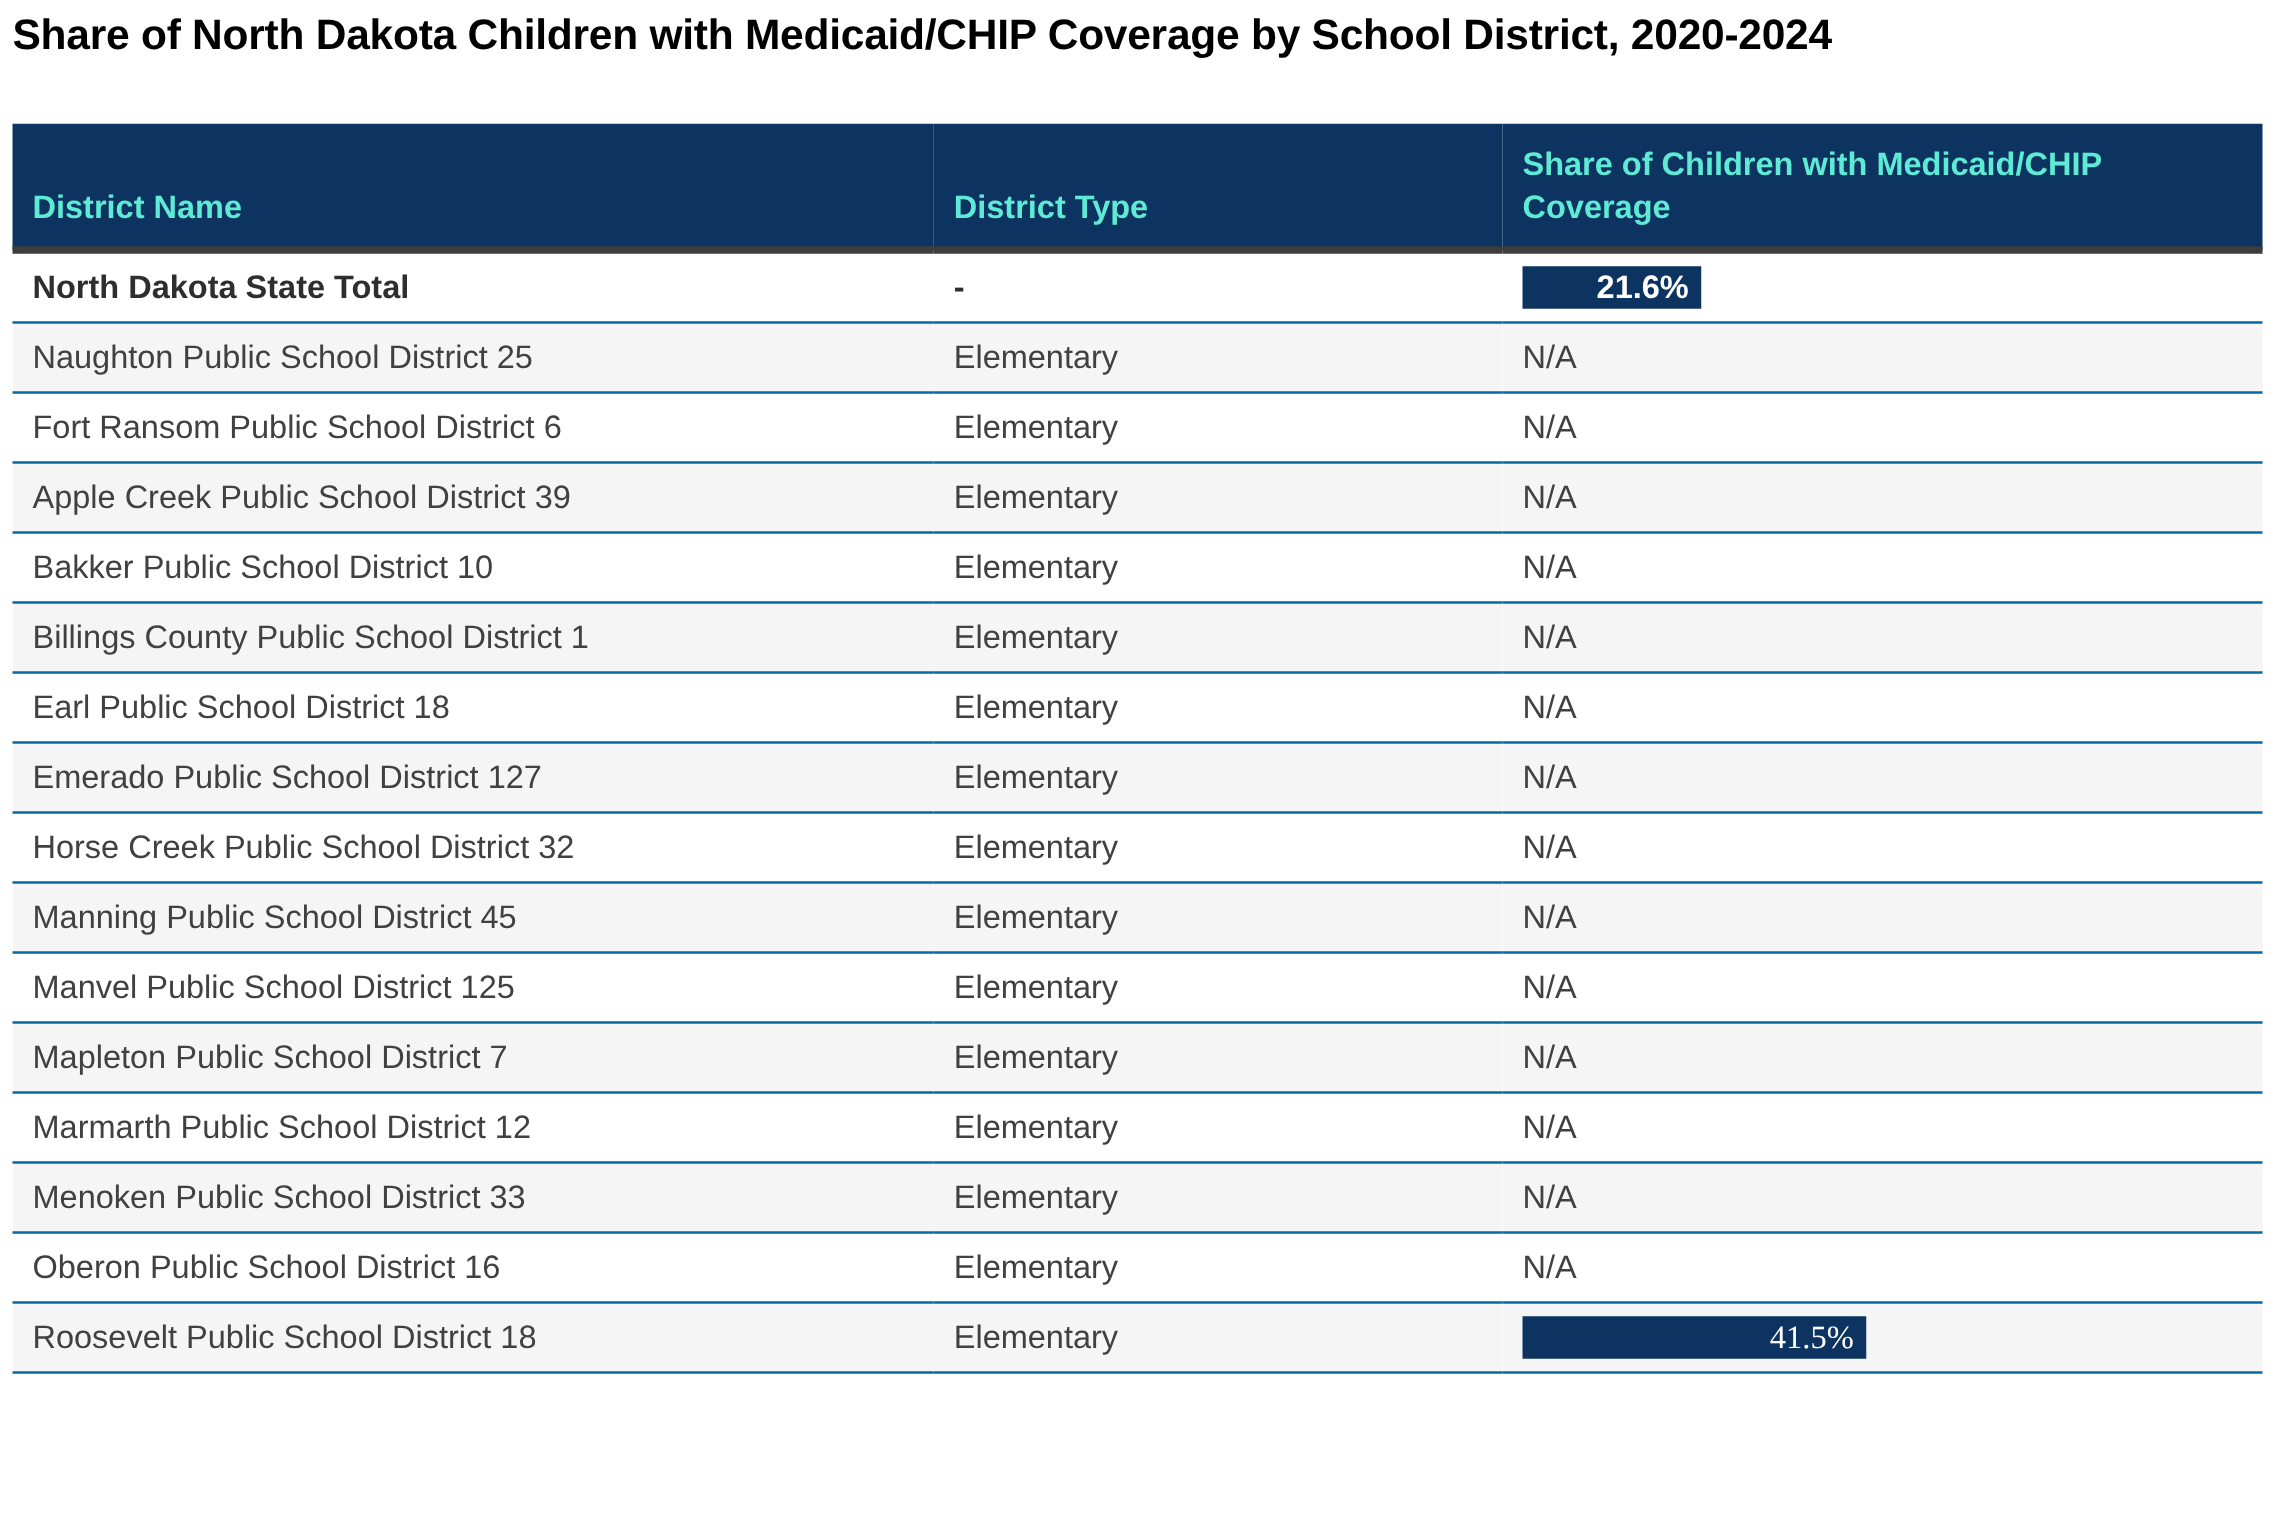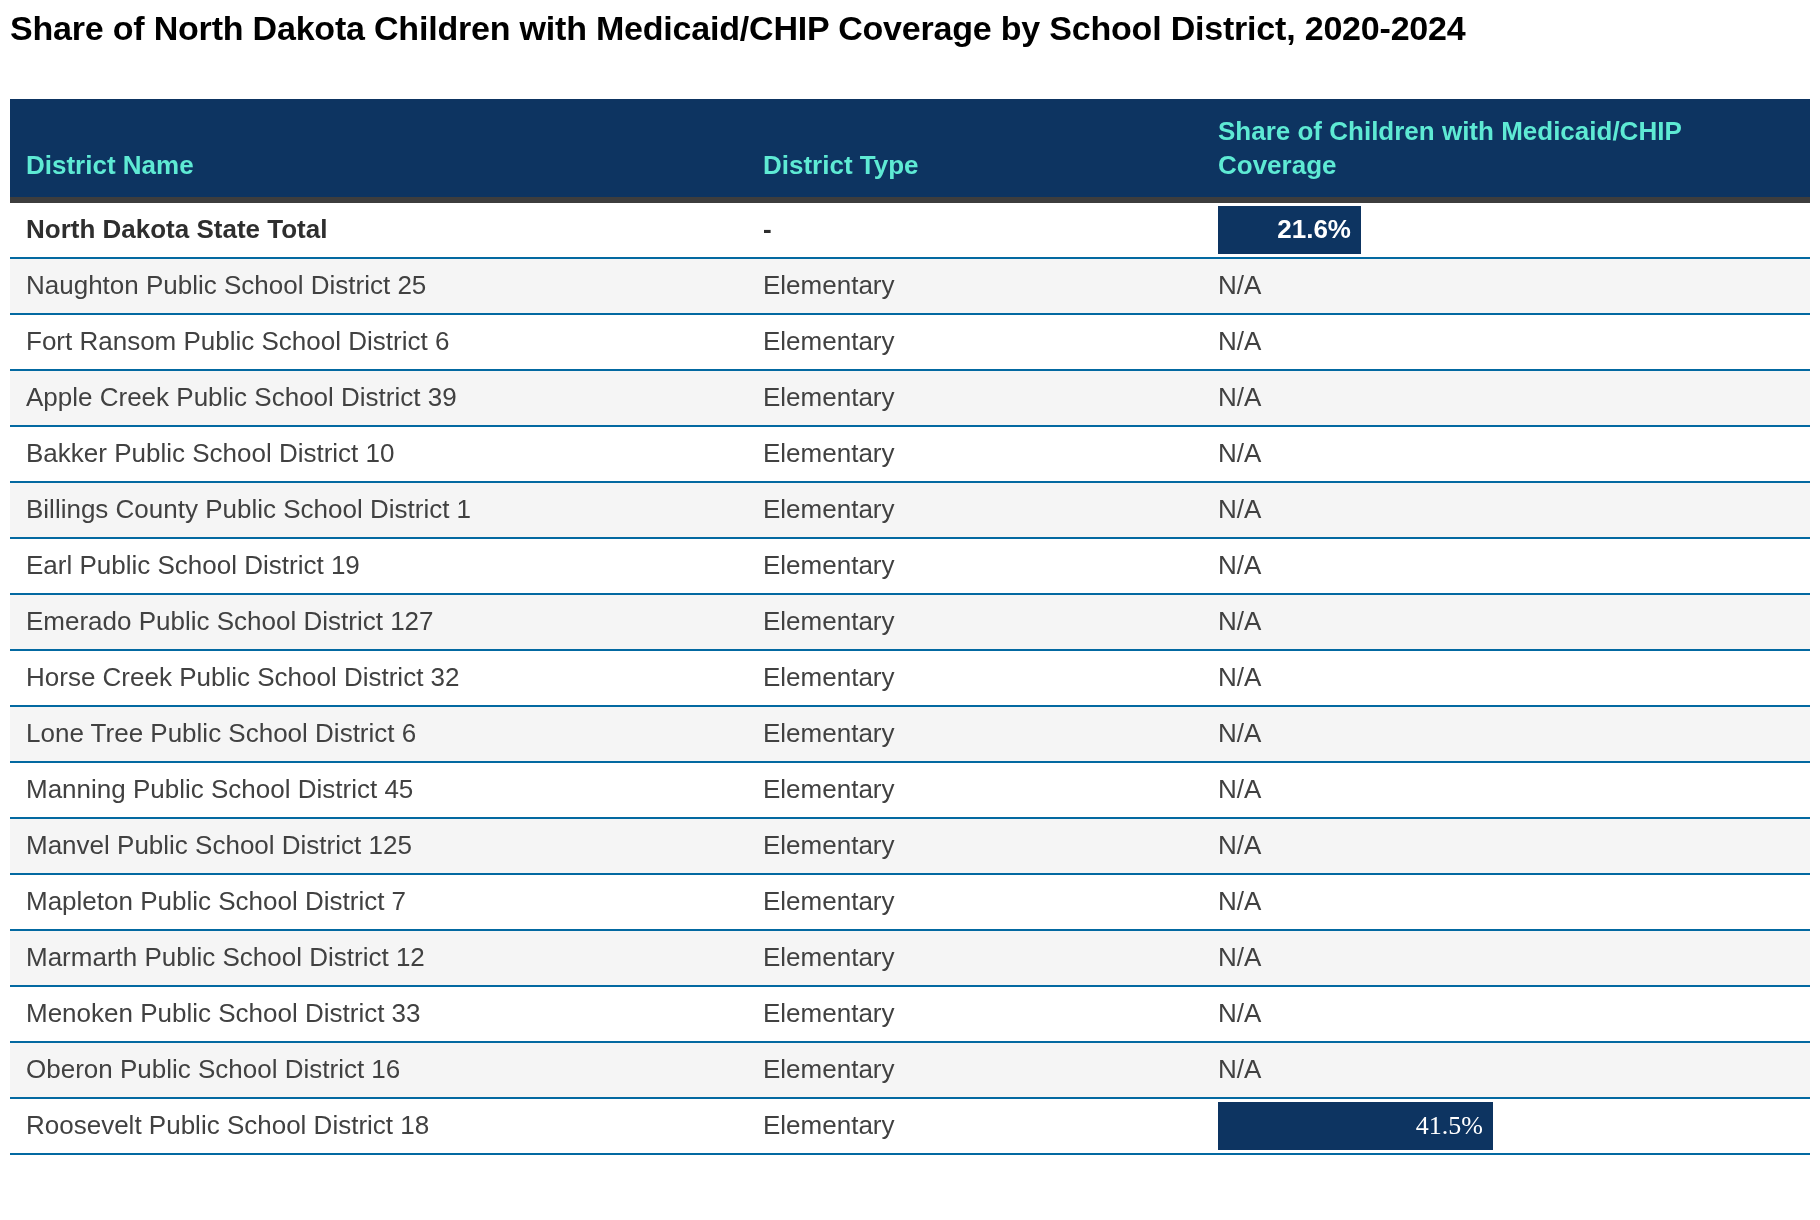--- a/index.html
+++ b/index.html
@@ -51,21 +51,21 @@
     white-space: nowrap;
   }
   tbody tr:nth-child(even) {
     background: #f5f5f5;
   }
   tbody tr.total td {
     font-weight: 700;
     color: #2e2e2e;
   }
   .bar {
-    height: 48px;
+    height: 34px;
     background: #0D3461;
     color: #ffffff;
     display: flex;
     align-items: center;
     justify-content: flex-end;
     padding-right: 10px;
     box-sizing: border-box;
     font-size: 26px;
   }
 </style>
@@ -116,36 +116,31 @@
     <td>Bakker Public School District 10</td>
     <td>Elementary</td>
     <td>N/A</td>
   </tr>
       <tr>
     <td>Billings County Public School District 1</td>
     <td>Elementary</td>
     <td>N/A</td>
   </tr>
       <tr>
-    <td>Earl Public School District 19</td>
+    <td>Earl Public School District 18</td>
     <td>Elementary</td>
     <td>N/A</td>
   </tr>
       <tr>
     <td>Emerado Public School District 127</td>
     <td>Elementary</td>
     <td>N/A</td>
   </tr>
       <tr>
     <td>Horse Creek Public School District 32</td>
-    <td>Elementary</td>
-    <td>N/A</td>
-  </tr>
-      <tr>
-    <td>Lone Tree Public School District 6</td>
     <td>Elementary</td>
     <td>N/A</td>
   </tr>
       <tr>
     <td>Manning Public School District 45</td>
     <td>Elementary</td>
     <td>N/A</td>
   </tr>
       <tr>
     <td>Manvel Public School District 125</td>

